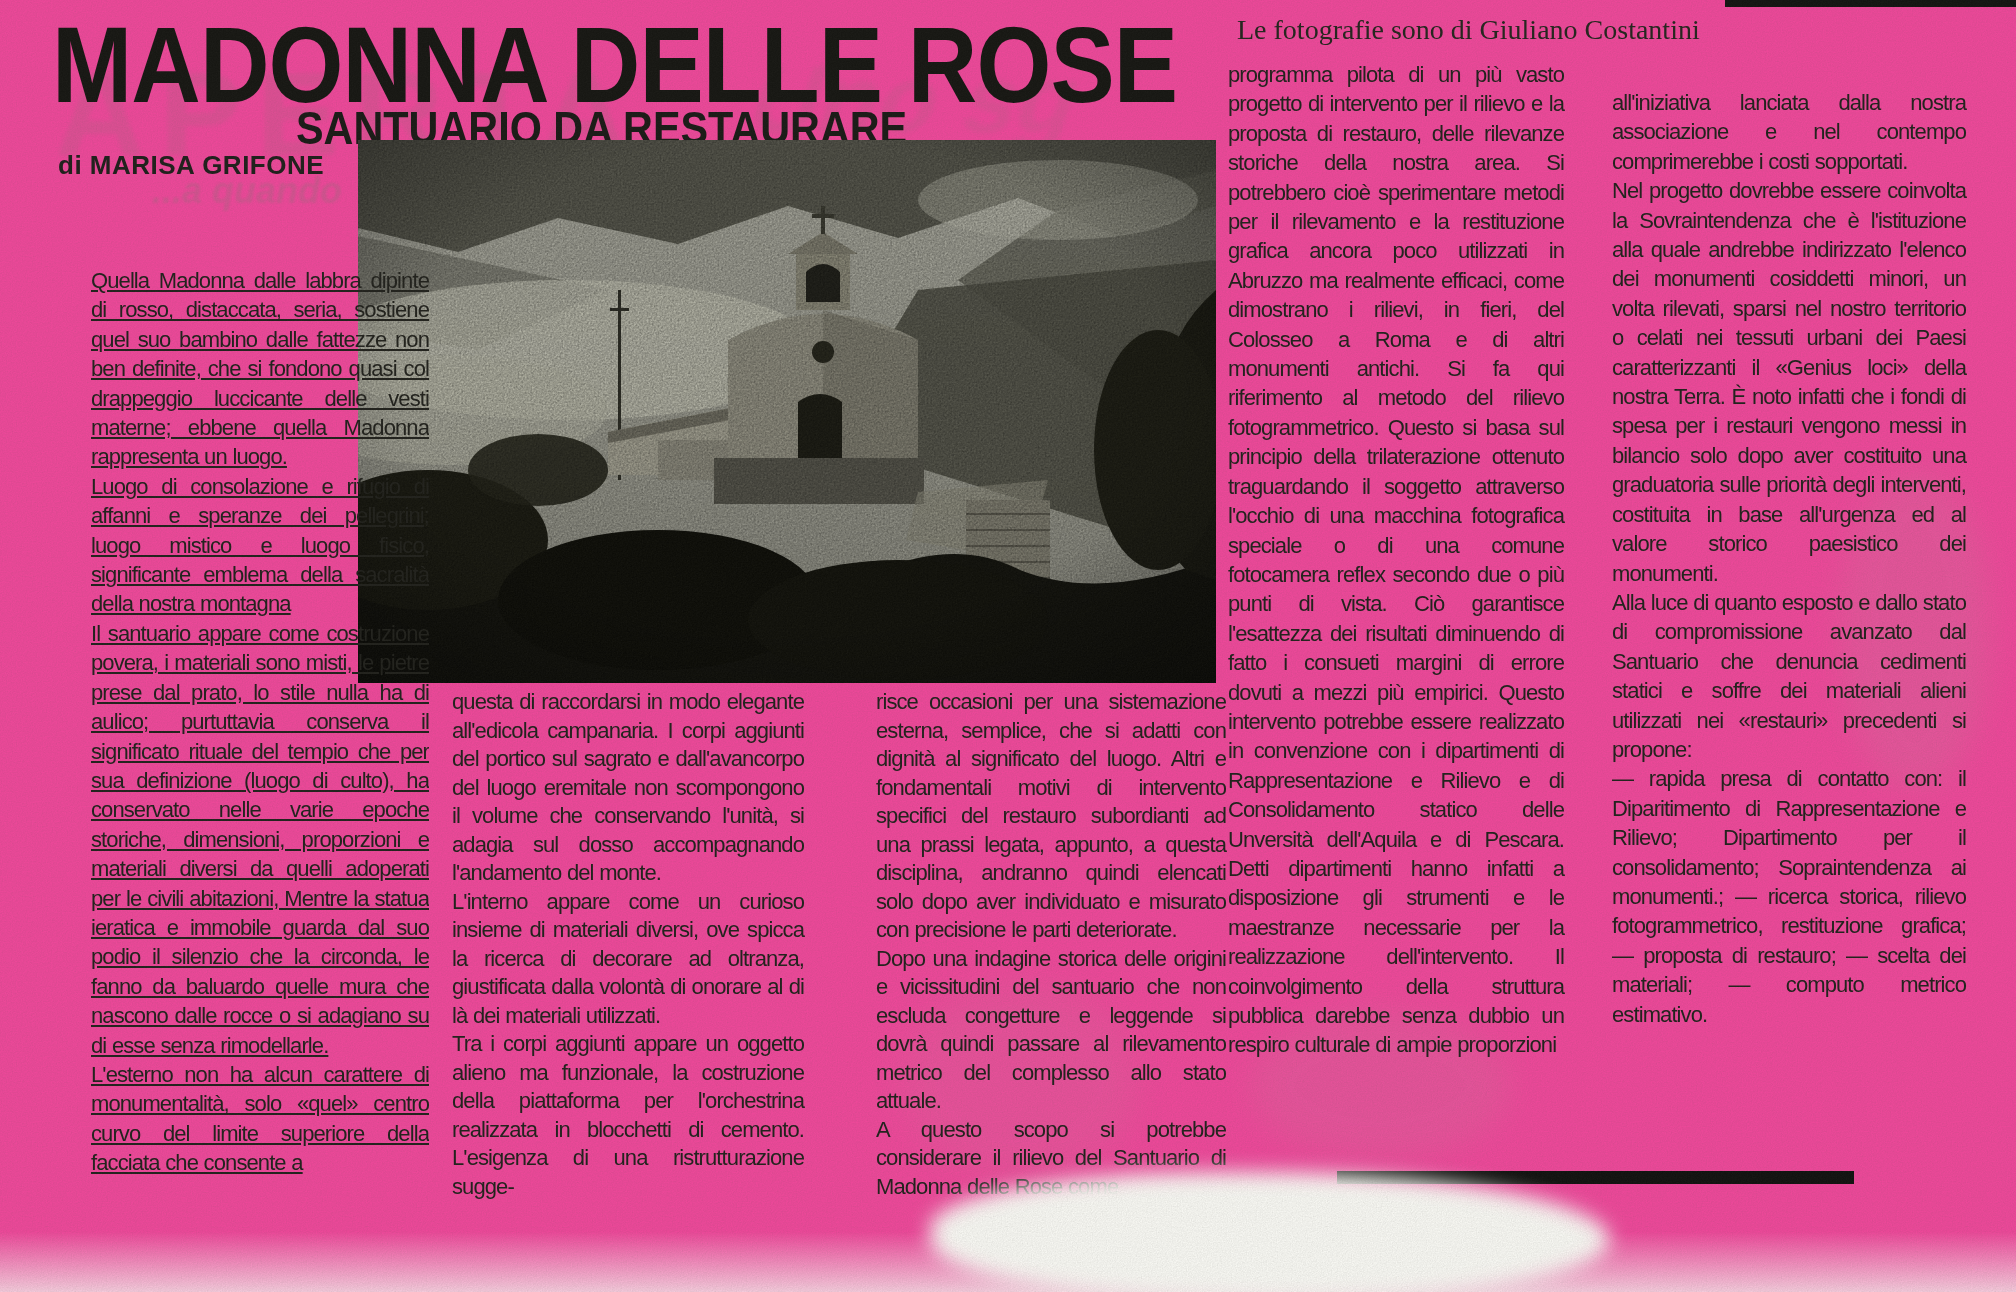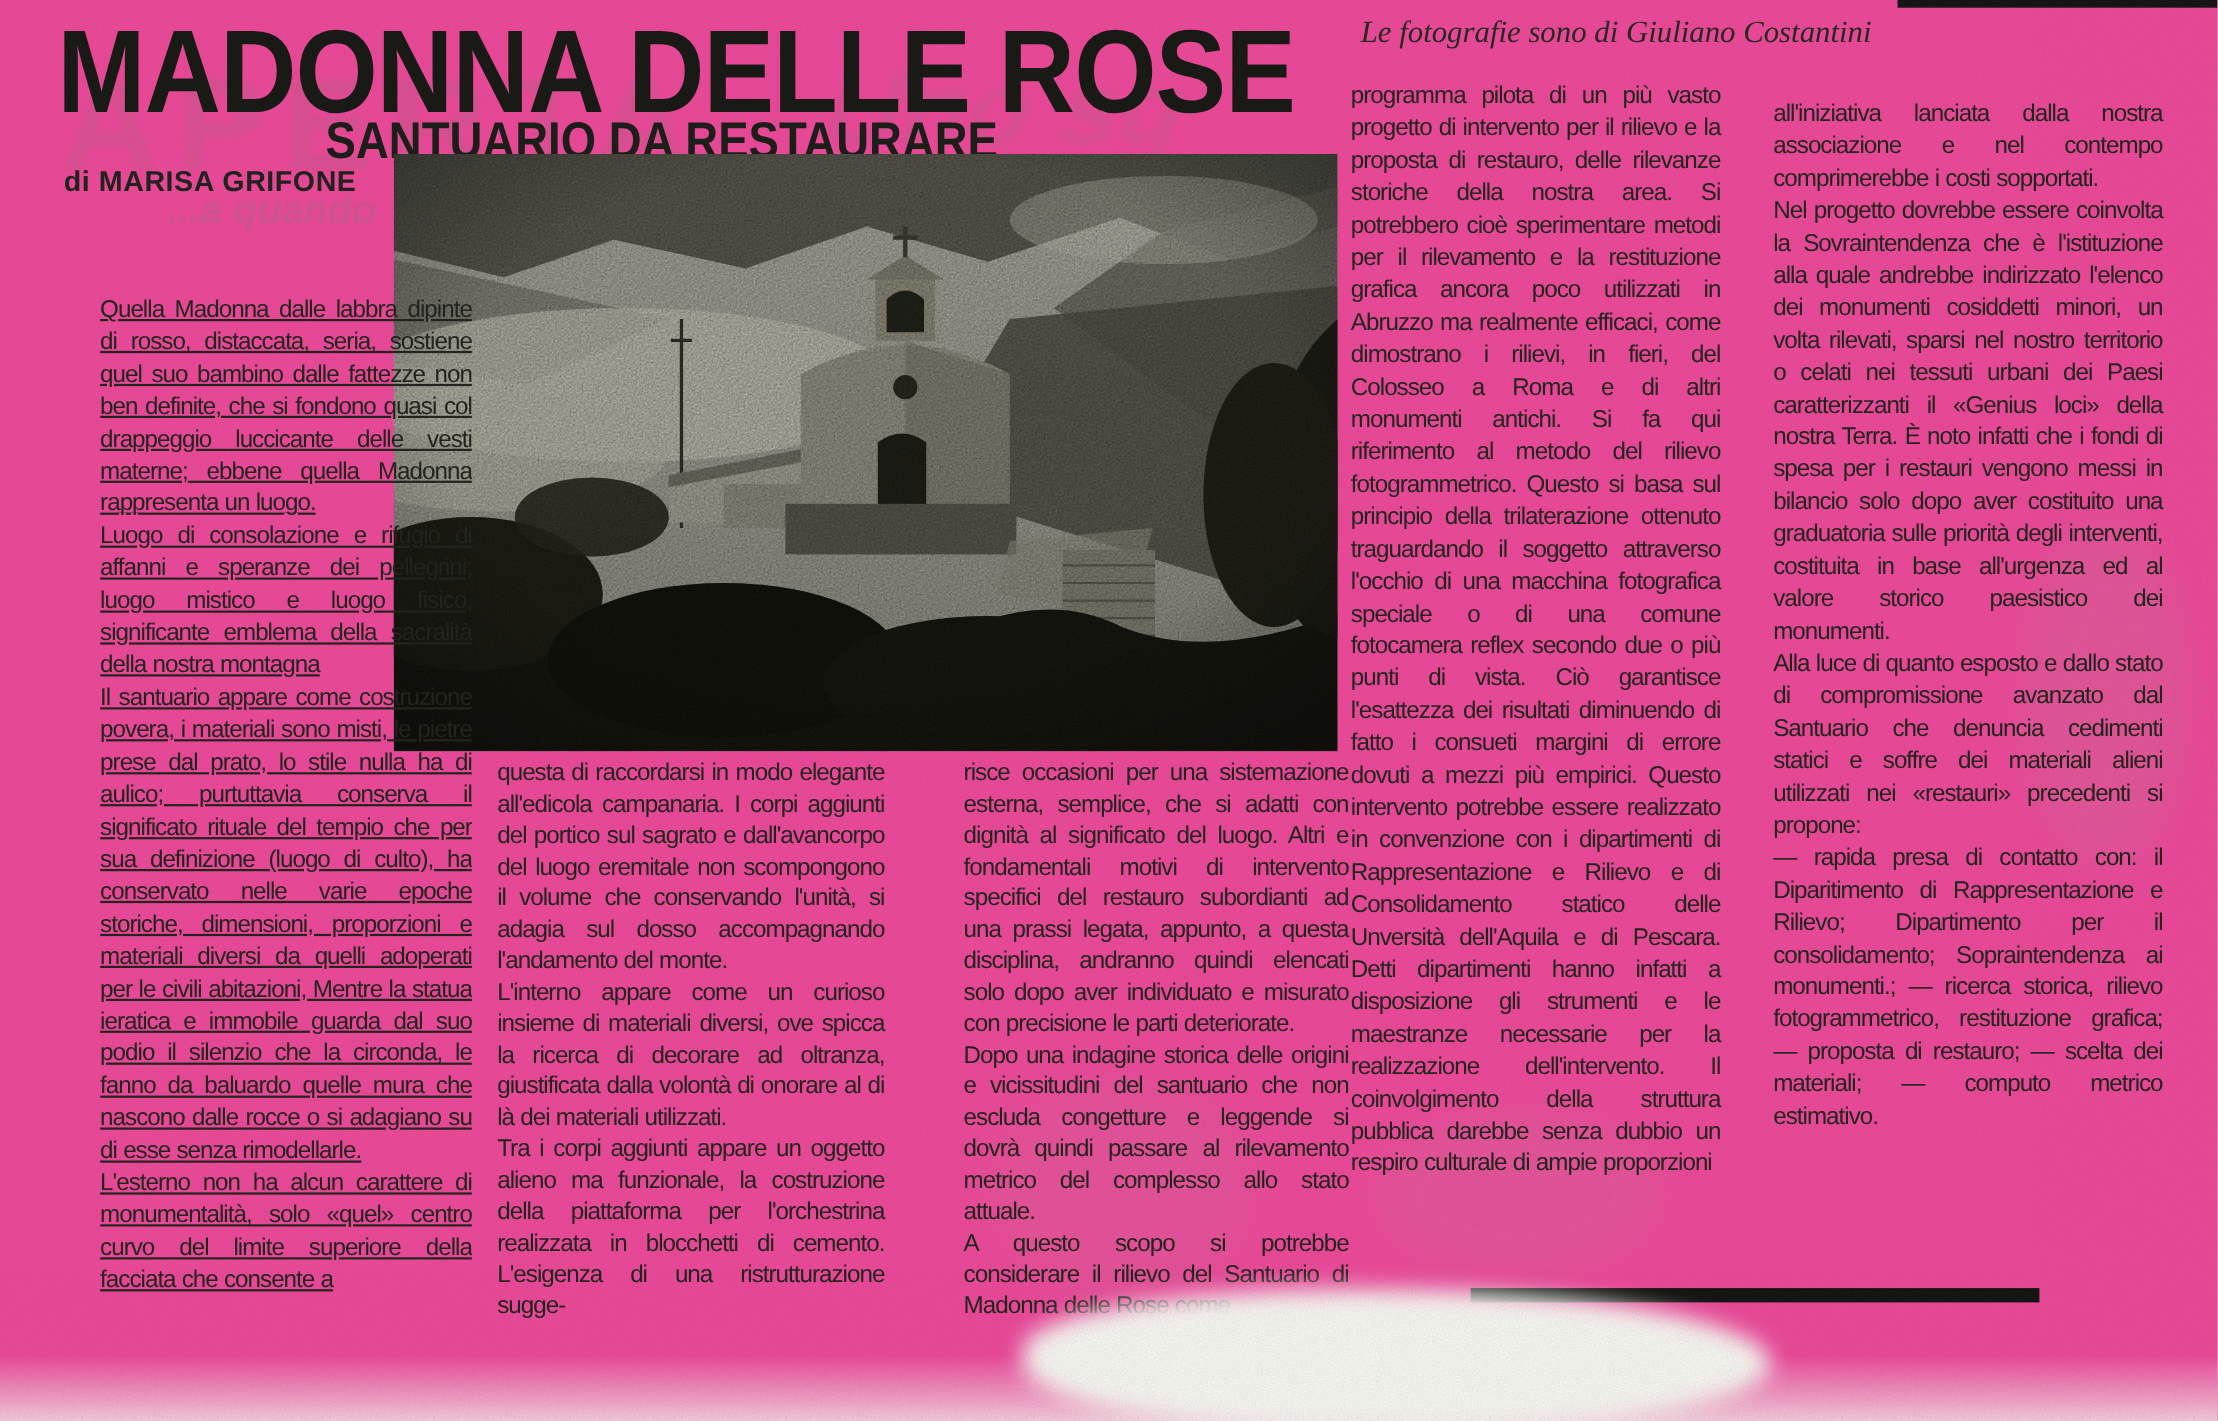--- a/index.html
+++ b/index.html
@@ -18,35 +18,35 @@
     position:absolute;left:296px;top:104px;white-space:nowrap;
     font-size:47px;font-weight:bold;color:#1b1b17;
     transform:scaleX(0.88);transform-origin:left top;line-height:1.0;
   }
   .byline{
     position:absolute;left:58px;top:150px;font-size:26px;font-weight:bold;
     letter-spacing:0.5px;color:#20201c;white-space:nowrap;
   }
   .credit{
     position:absolute;left:1237px;top:14px;white-space:nowrap;
-    font-family:"Liberation Serif", serif;font-style:italic;
+    font-family:"Liberation Serif", serif;
     font-size:28px;color:#26261f;
   }
   .corner-bar{position:absolute;left:1725px;top:0;width:291px;height:7px;background:#141412;}
   
   .col{
     position:absolute;text-align:justify;color:#22221d;
     font-size:22px;letter-spacing:-0.9px;word-spacing:0.4px;line-height:29.4px;
     hyphens:auto;-webkit-hyphens:auto;
   }
   .col p{margin:0;}
   .col-1{left:91px;top:266px;width:338px;height:1026px;overflow:hidden;text-decoration:underline;}
   .col-2{left:452px;top:688px;width:352px;line-height:28.5px;}
   .col-3{left:876px;top:688px;width:350px;line-height:28.5px;}
-  .col-4{left:1228px;top:72px;width:336px;}
+  .col-4{left:1228px;top:60px;width:336px;}
   .col-5{left:1612px;top:72px;width:354px;margin-top:16px;}
   
   .photo{position:absolute;left:358px;top:140px;width:858px;height:543px;}
   
   .endrule{position:absolute;left:1337px;top:1171px;width:517px;height:13px;background:#121210;}
   
   .ghost{position:absolute;color:#747a6f;pointer-events:none;white-space:nowrap;}
   .ghost-left-big{left:55px;top:46px;font-size:118px;font-weight:bold;letter-spacing:14px;
     opacity:0.13;filter:blur(2px);transform:scaleX(1.05);transform-origin:left top;}
   .ghost-left-small{left:152px;top:170px;font-size:36px;font-weight:bold;font-style:italic;

